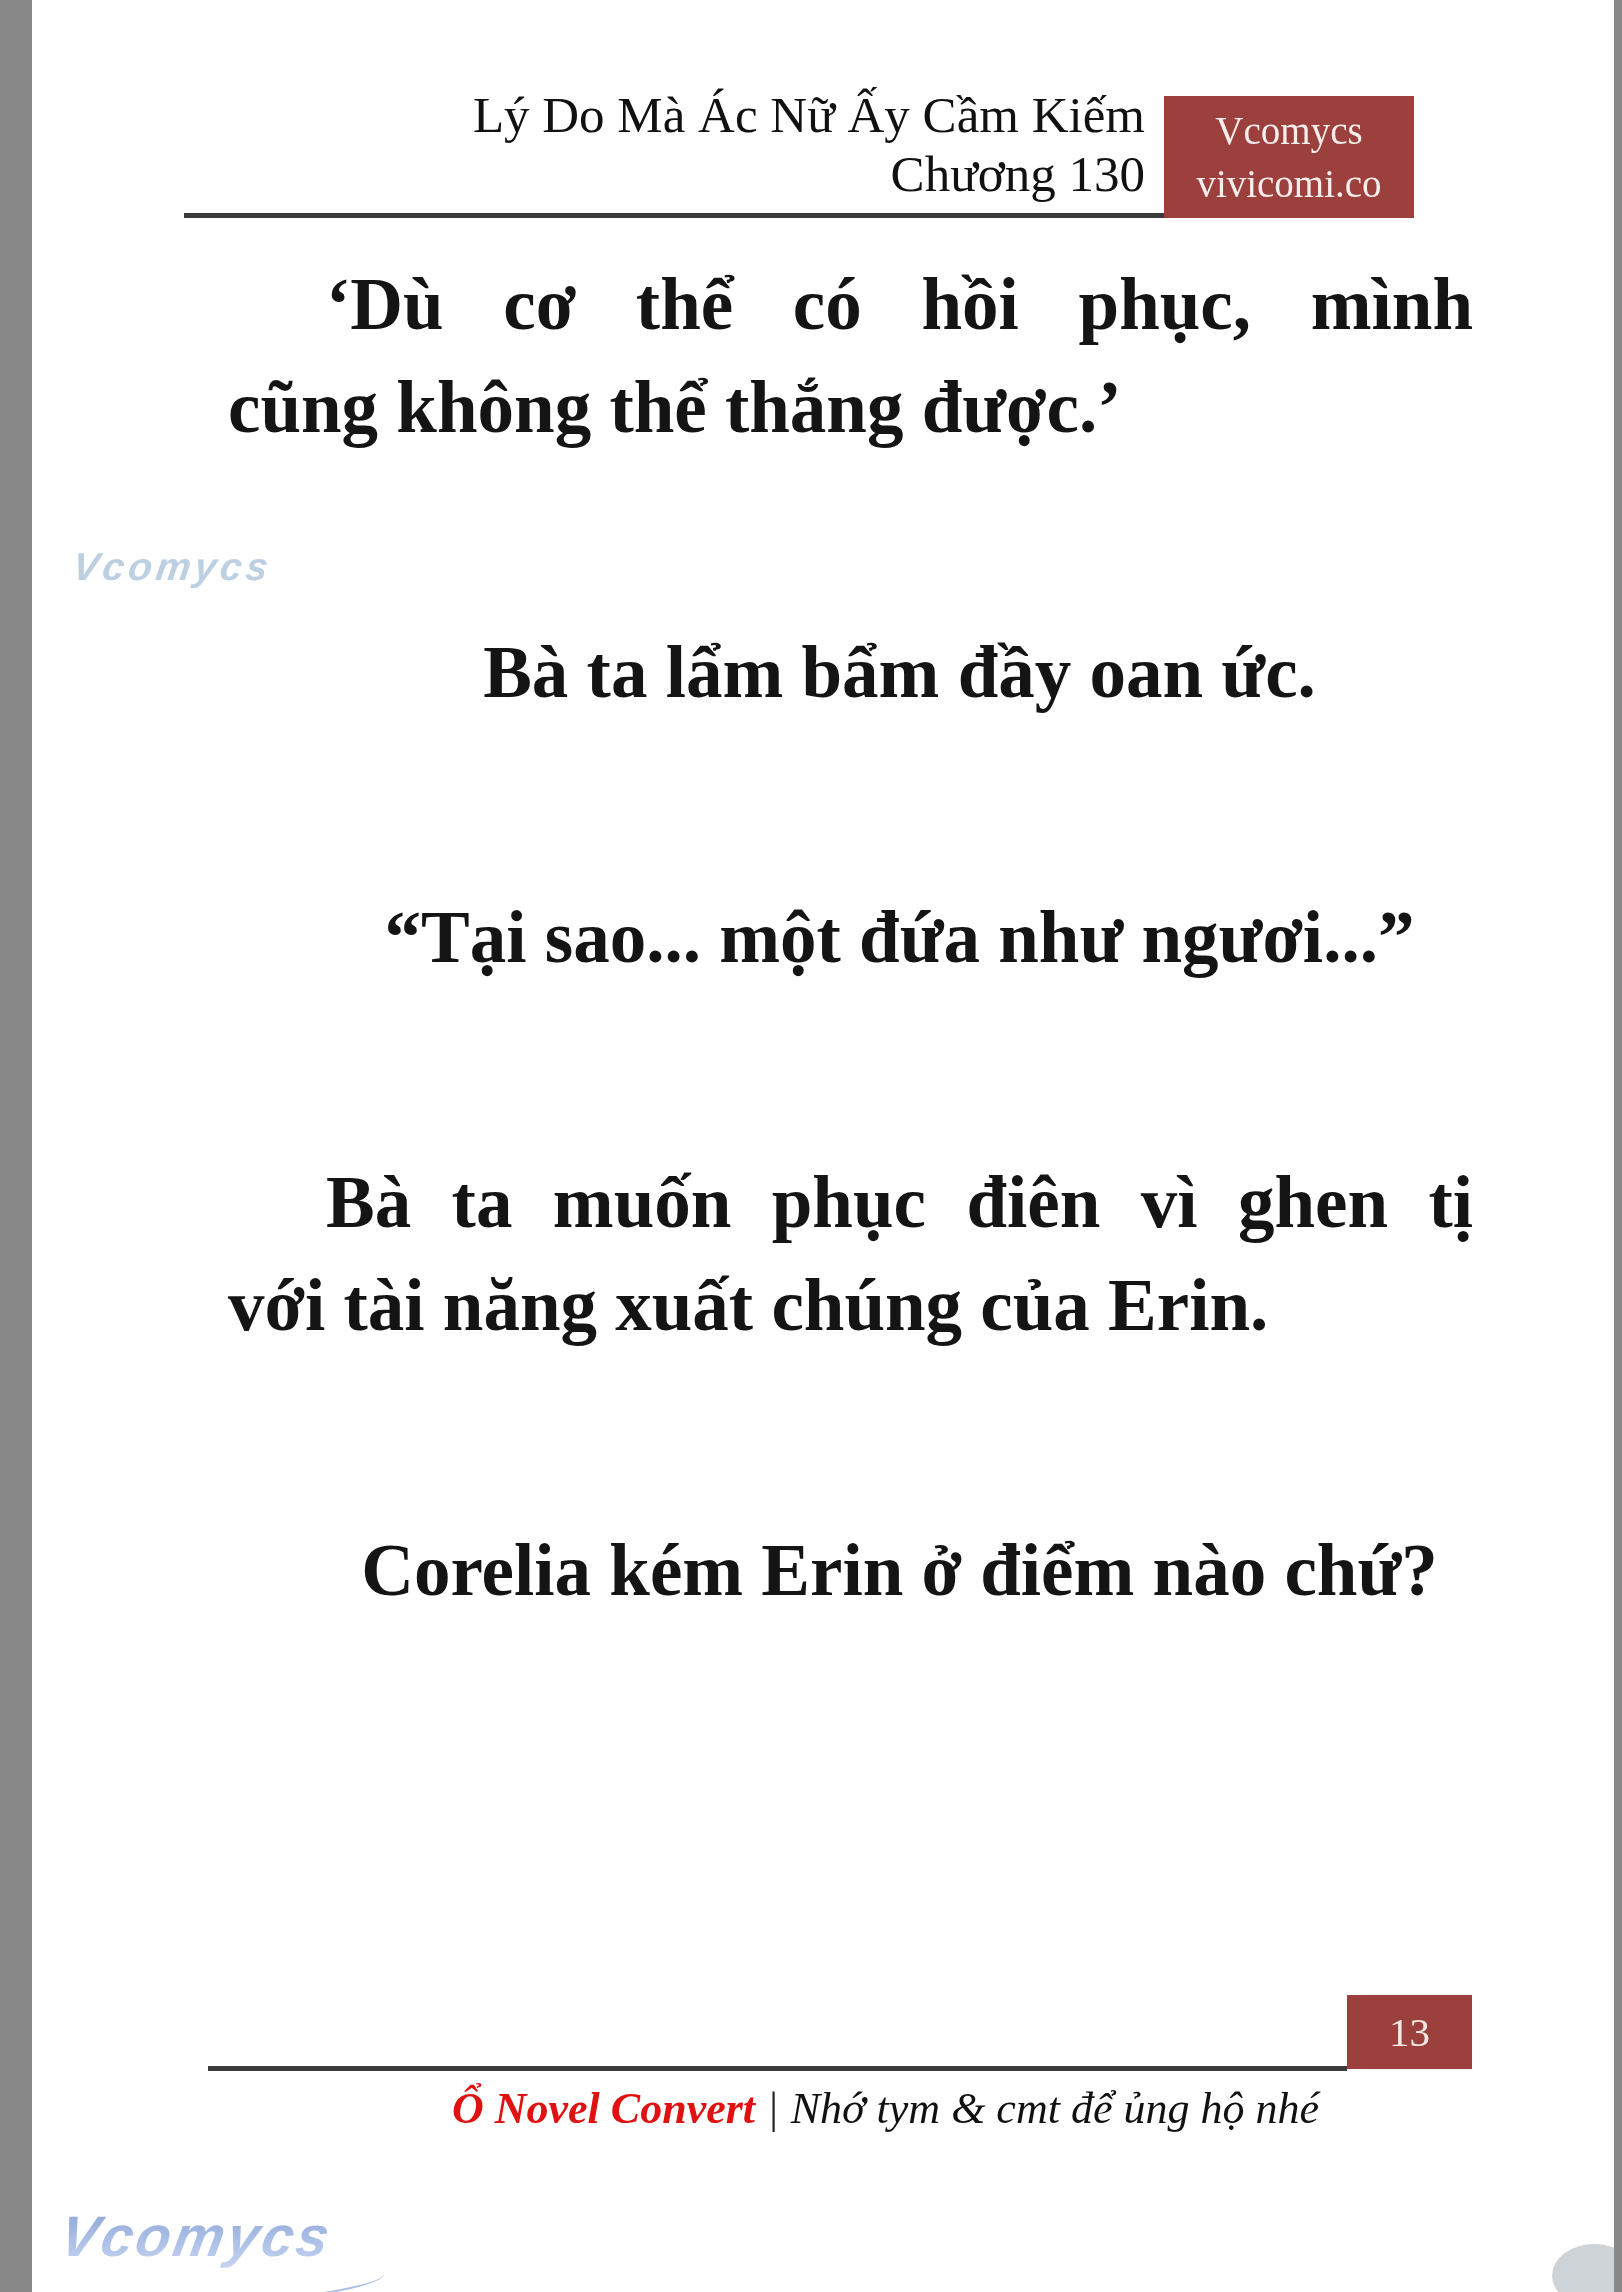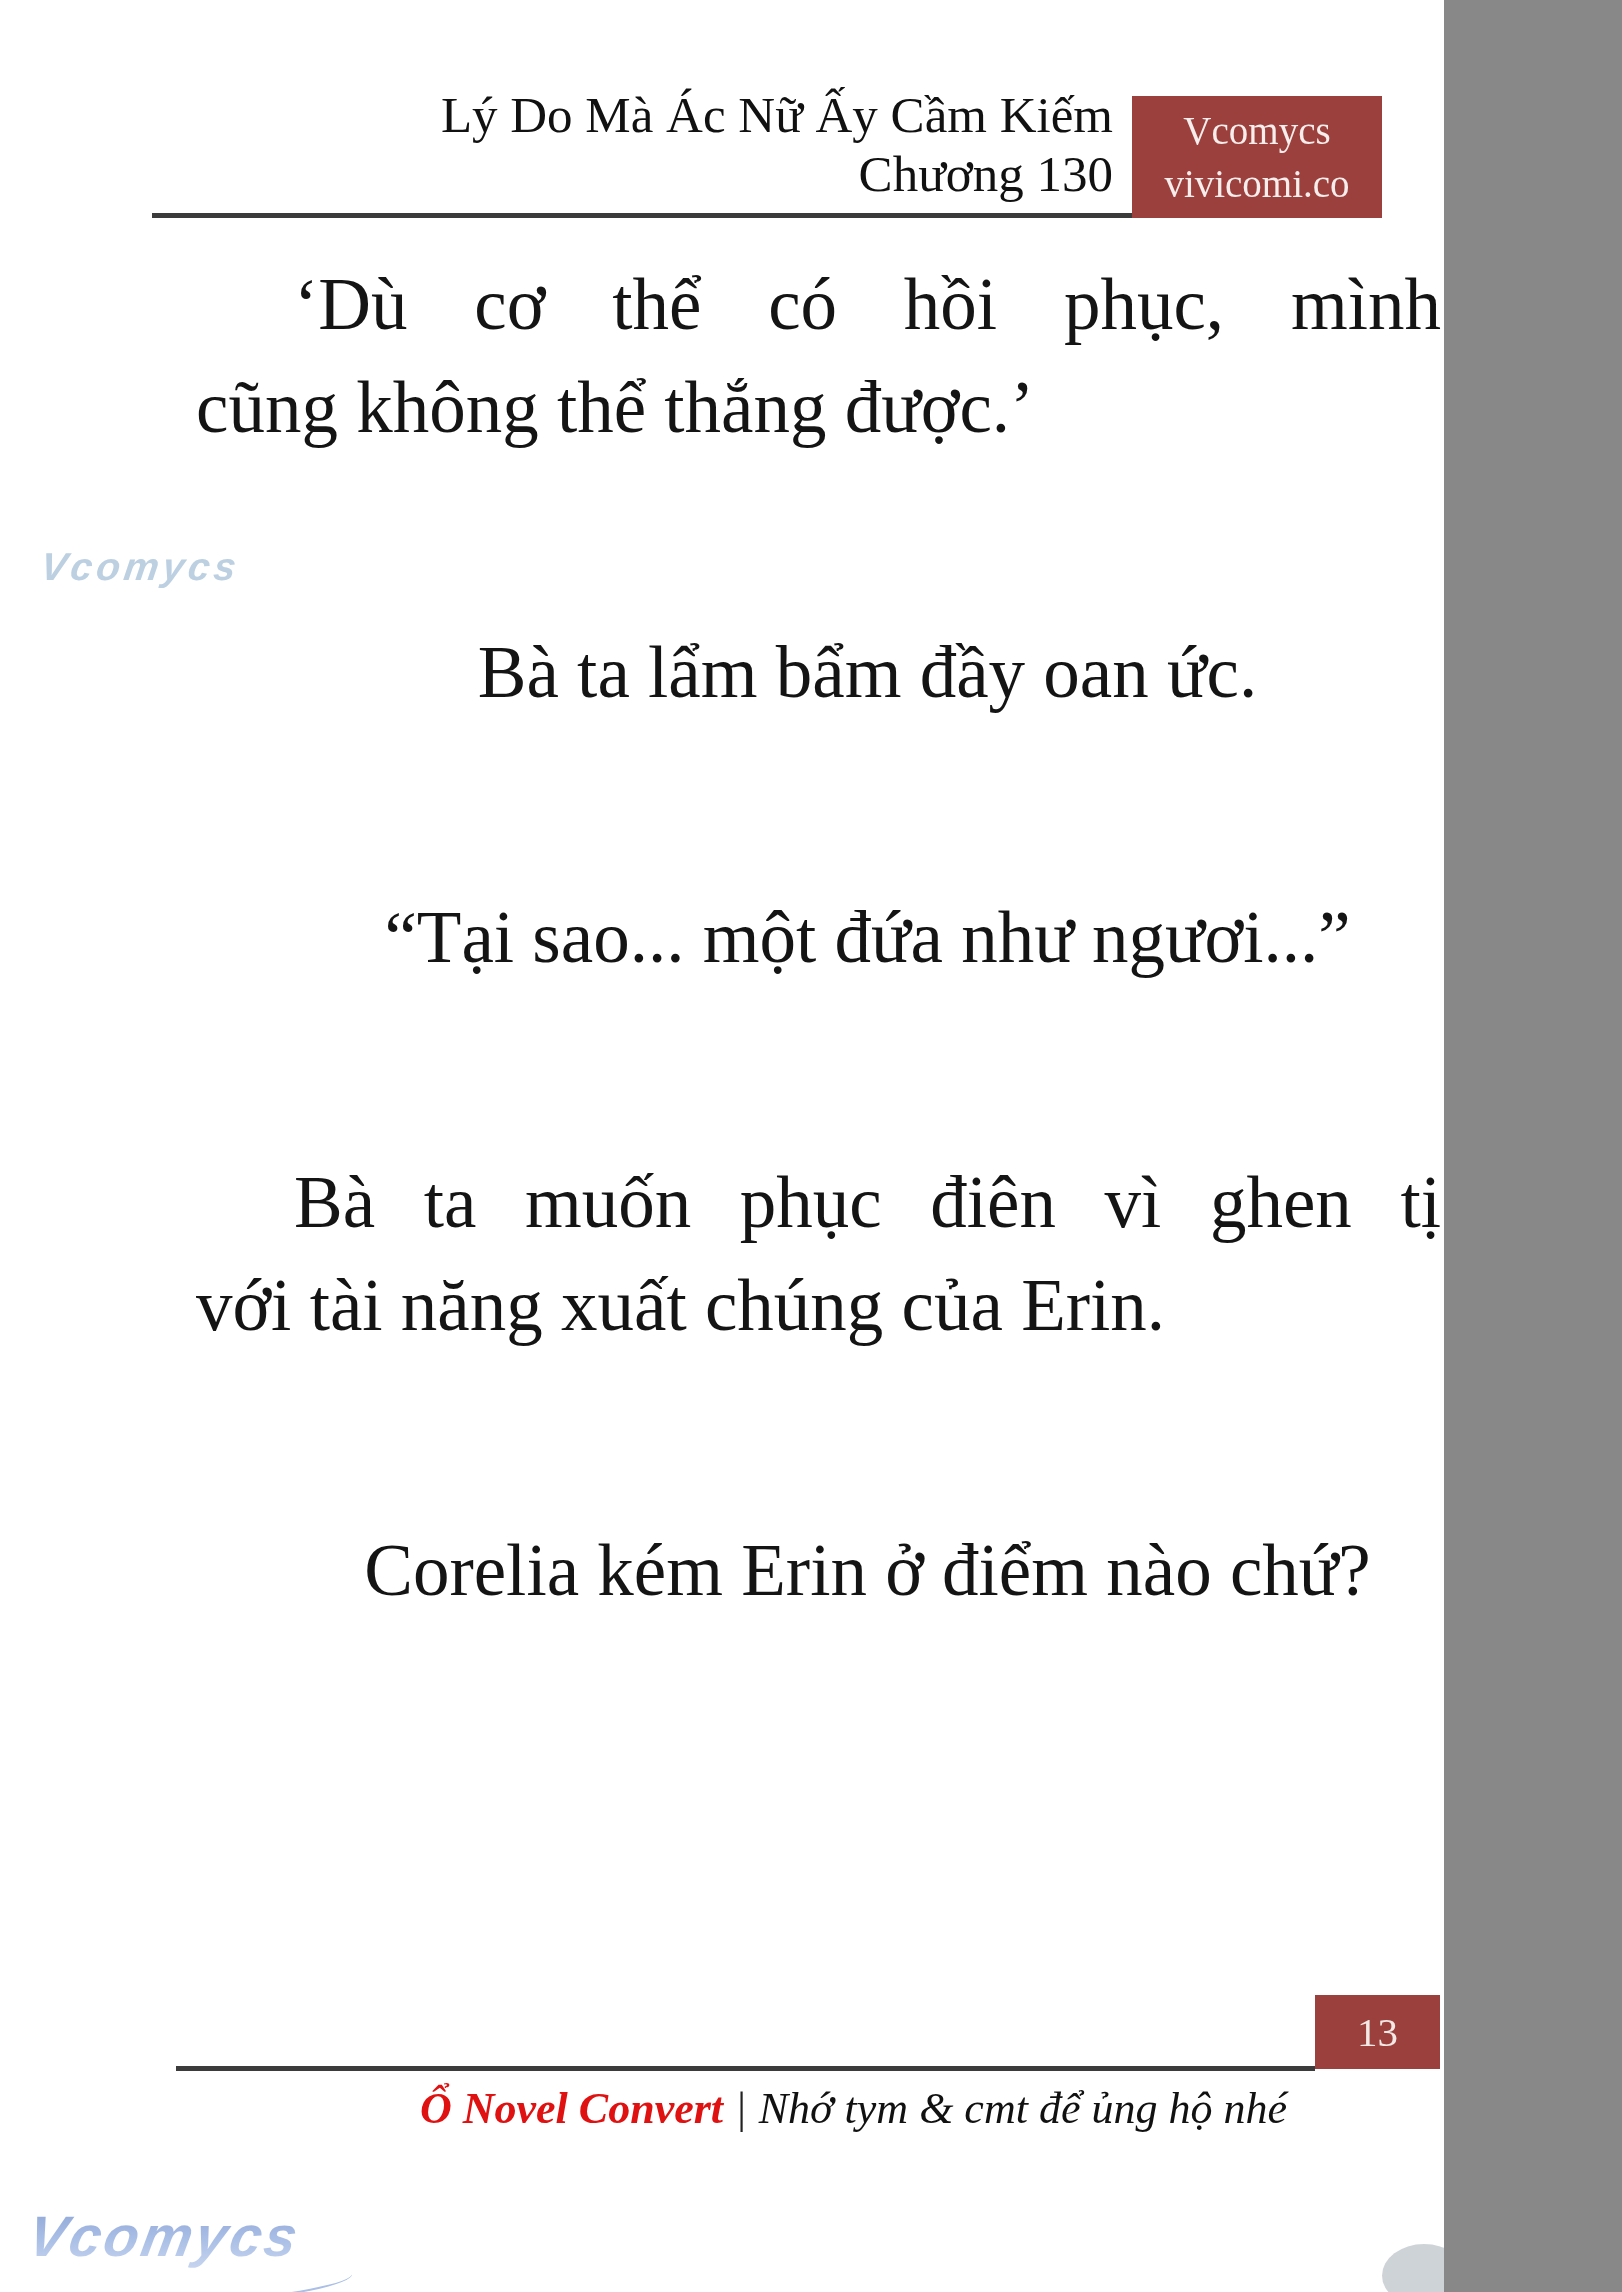--- a/index.html
+++ b/index.html
@@ -1,22 +1,23 @@
 <!DOCTYPE html>
 <html><head>
 <meta charset="utf-8">
 <style>
   html,body{margin:0;padding:0;background:#888;}
   .page{
     position:relative;
-    width:1444px;height:2293px;
+    width:1582px;height:2293px;
     background:#ffffff;
     overflow:hidden;
     font-family:"Liberation Serif","DejaVu Serif",serif;
     color:#1a1a1a;
+    margin-left:32px;
   }
 
   
   .header-title{
     position:absolute;
     left:152px;top:86px;width:961px;
     text-align:right;
     font-size:51px;line-height:59px;
     color:#111;
     white-space:nowrap;
@@ -35,20 +36,21 @@
     font-size:39px;line-height:53px;
     z-index:2;
   }
 
   
   .body-text{
     position:absolute;
     left:196px;top:253px;width:1245px;
     font-size:73px;line-height:103px;
     color:#141414;
+    font-weight:bold;
   }
   .body-text p{margin:0 0 162px 0;}
   .line{display:block;}
   .line.indent{text-indent:98px;text-align:center;}
   .line.j{text-align:justify;text-align-last:justify;}
 
   
   .watermark{
     position:absolute;
     left:41px;top:545px;

